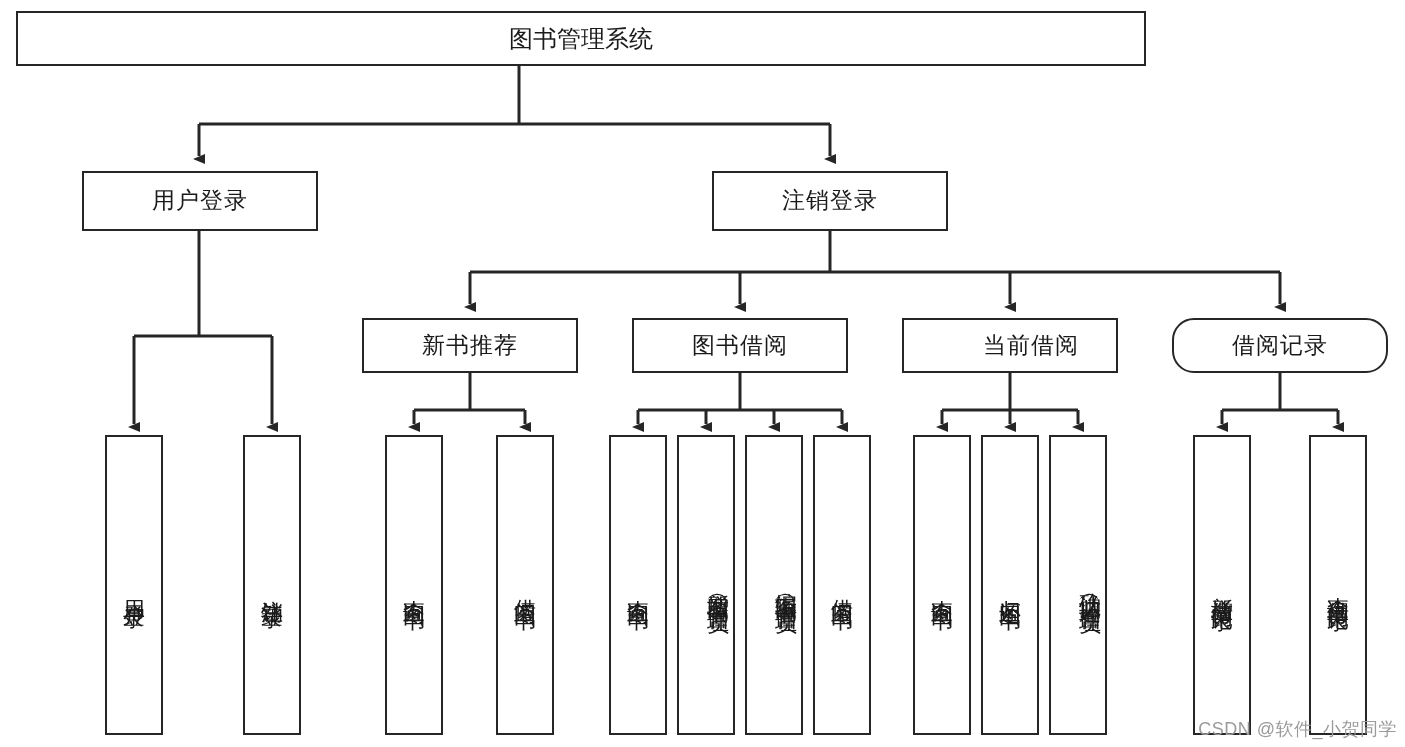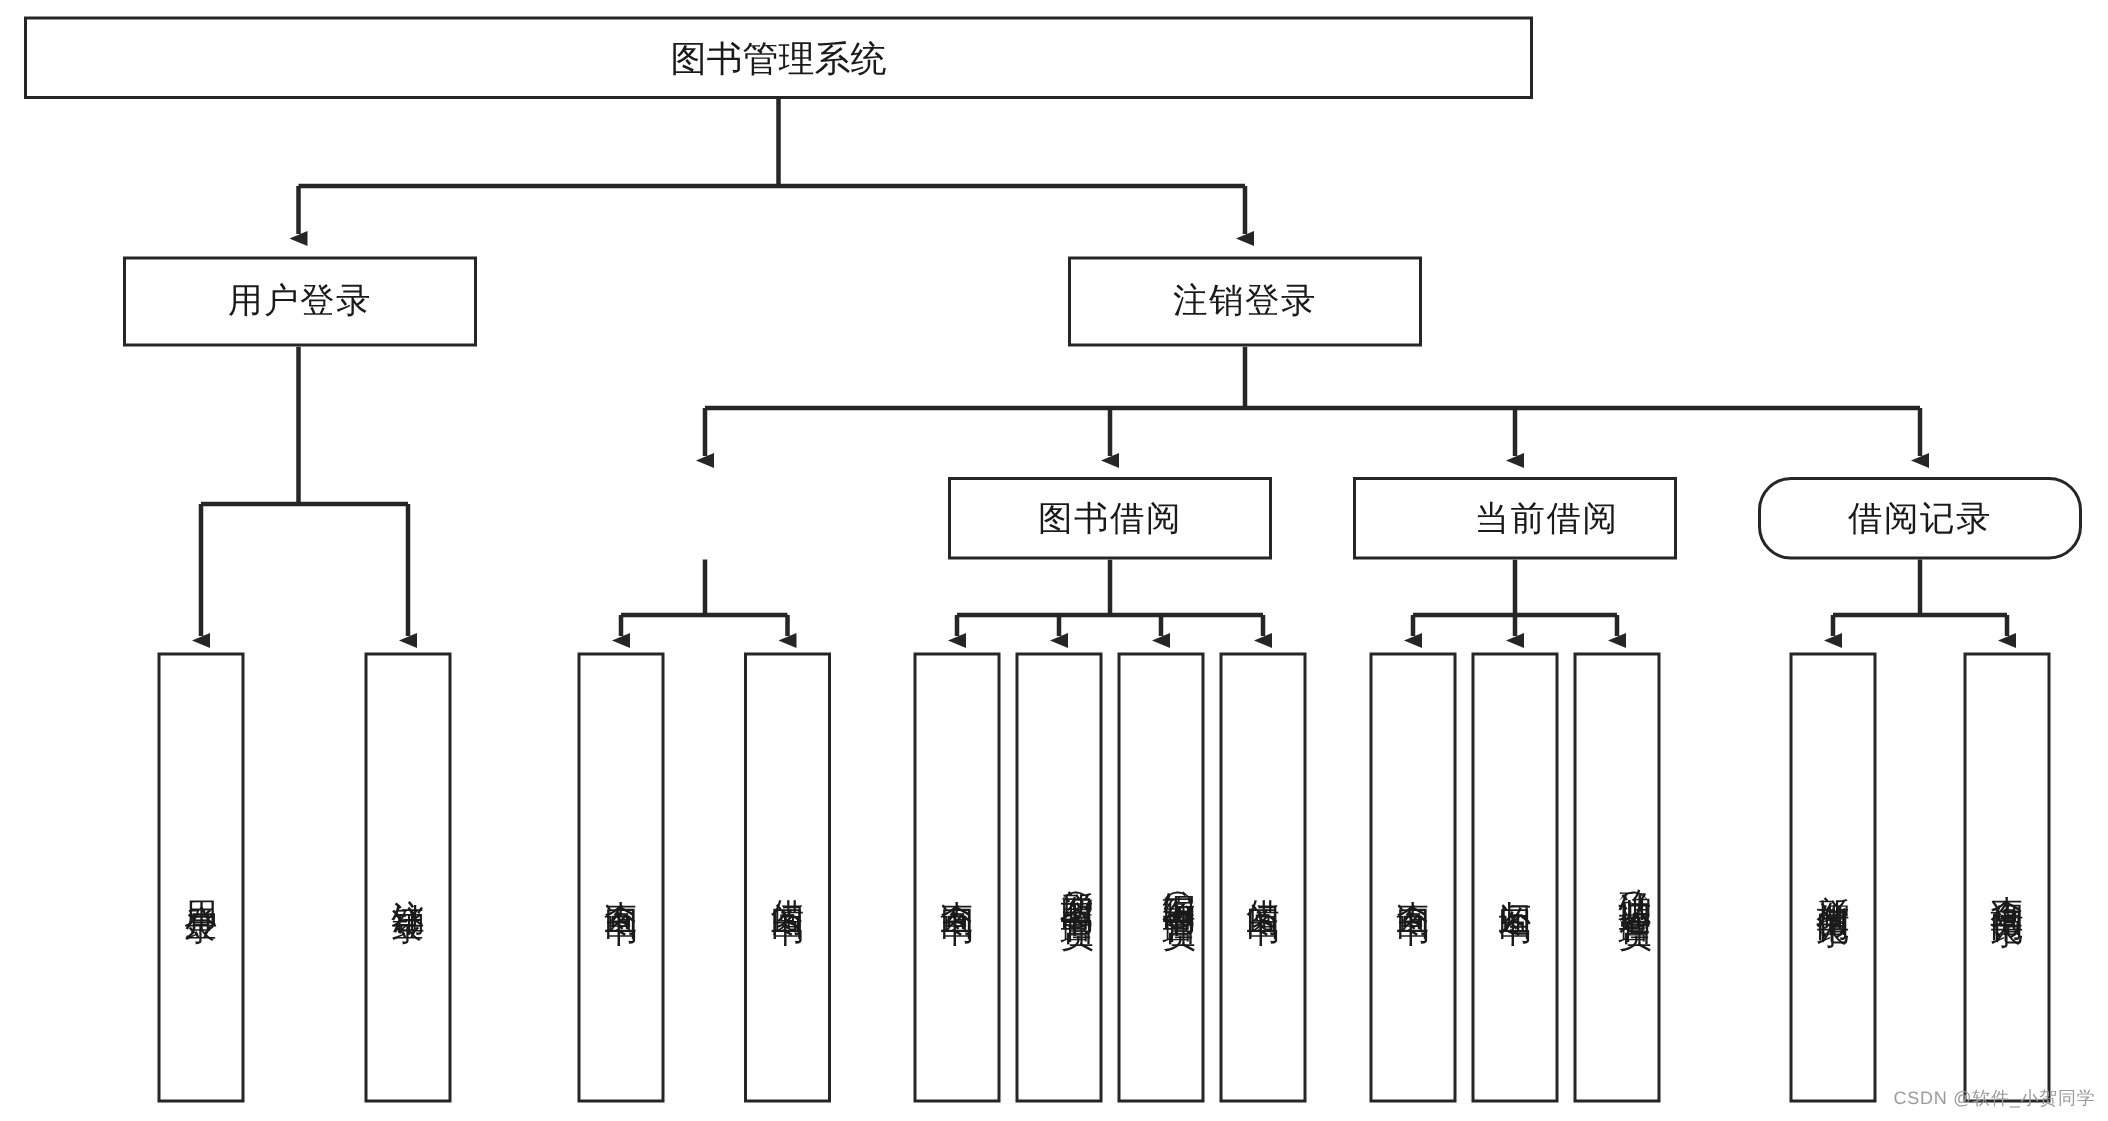--- a/index.html
+++ b/index.html
@@ -52,21 +52,21 @@
     align-items: flex-start;
     justify-content: center;
   }
   .node.vertical.centered {
     align-items: center;
   }
   .watermark {
     position: absolute;
     right: 8px;
     bottom: 6px;
-    font-size: 12px;
+    font-size: 18px;
     color: #9b9b9b;
     letter-spacing: 0.5px;
     white-space: nowrap;
   }
 </style>
 </head>
 <body>
 
 <div id="canvas">
 
@@ -115,32 +115,35 @@
       <path d="M1010,410 L1010,424" marker-end="url(#arrow)"></path>
       <path d="M1078,410 L1078,424" marker-end="url(#arrow)"></path>
 
       <path d="M1280,373 L1280,410"></path>
       <path d="M1222,410 L1338,410"></path>
       <path d="M1222,410 L1222,424" marker-end="url(#arrow)"></path>
       <path d="M1338,410 L1338,424" marker-end="url(#arrow)"></path>
     </g>
   </svg>
 
-  <div class="node root" style="left:16px; top:11px; width:1006px; height:55px;">
+  <div class="node root" style="left:16px; top:11px; width:1130px; height:55px;">
     <span>图书管理系统</span>
   </div>
 
   <div class="node horizontal" style="left:82px; top:171px; width:236px; height:60px;">
     <span>用户登录</span>
   </div>
 
   <div class="node horizontal" style="left:712px; top:171px; width:236px; height:60px;">
     <span>注销登录</span>
   </div>
 
+  <div class="node horizontal" style="left:362px; top:318px; width:216px; height:55px;">
+    <span>新书推荐</span>
+  </div>
 
   <div class="node horizontal" style="left:632px; top:318px; width:216px; height:55px;">
     <span>图书借阅</span>
   </div>
 
   <div class="node horizontal" style="left:902px; top:318px; width:216px; height:55px;padding-left:42px;">
     <span>当前借阅</span>
   </div>
 
   <div class="node horizontal" style="left:1172px; top:318px; width:216px; height:55px;border-radius:22px;">

